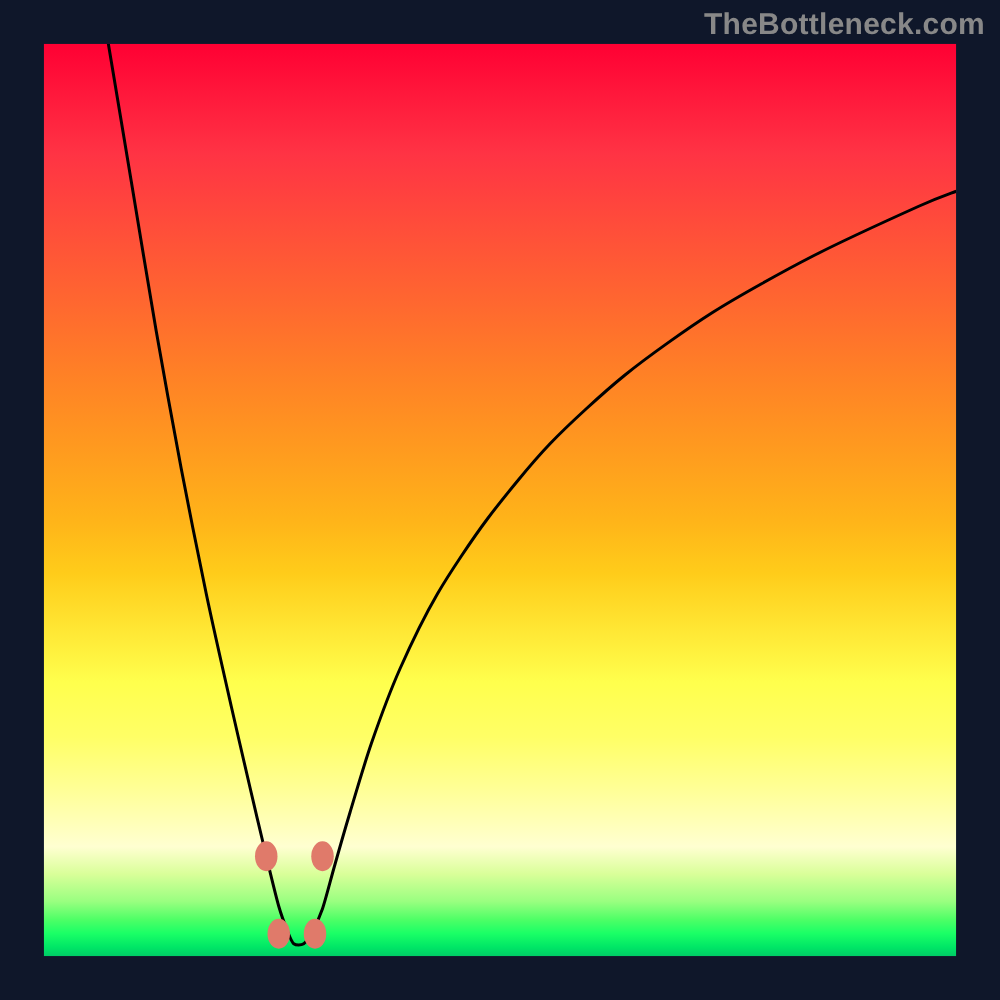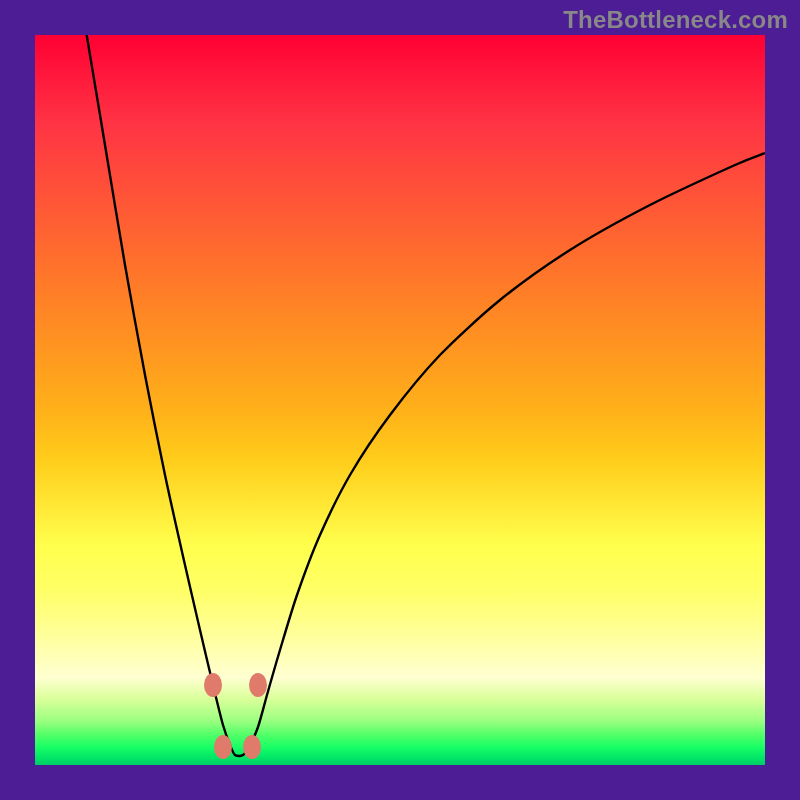--- a/index.html
+++ b/index.html
@@ -7,21 +7,21 @@
     padding: 0;
     width: 800px;
     height: 800px;
     overflow: hidden;
     background: #000;
     font-family: Arial, Helvetica, sans-serif;
   }
   .frame {
     position: absolute;
     inset: 0;
-    background: #4c1d95;
+    background: #0f172a;
   }
   .plot-area {
     position: absolute;
     left: 35px;
     top: 35px;
     width: 730px;
     height: 730px;
     overflow: hidden;
   }
   .gradient-bg {

